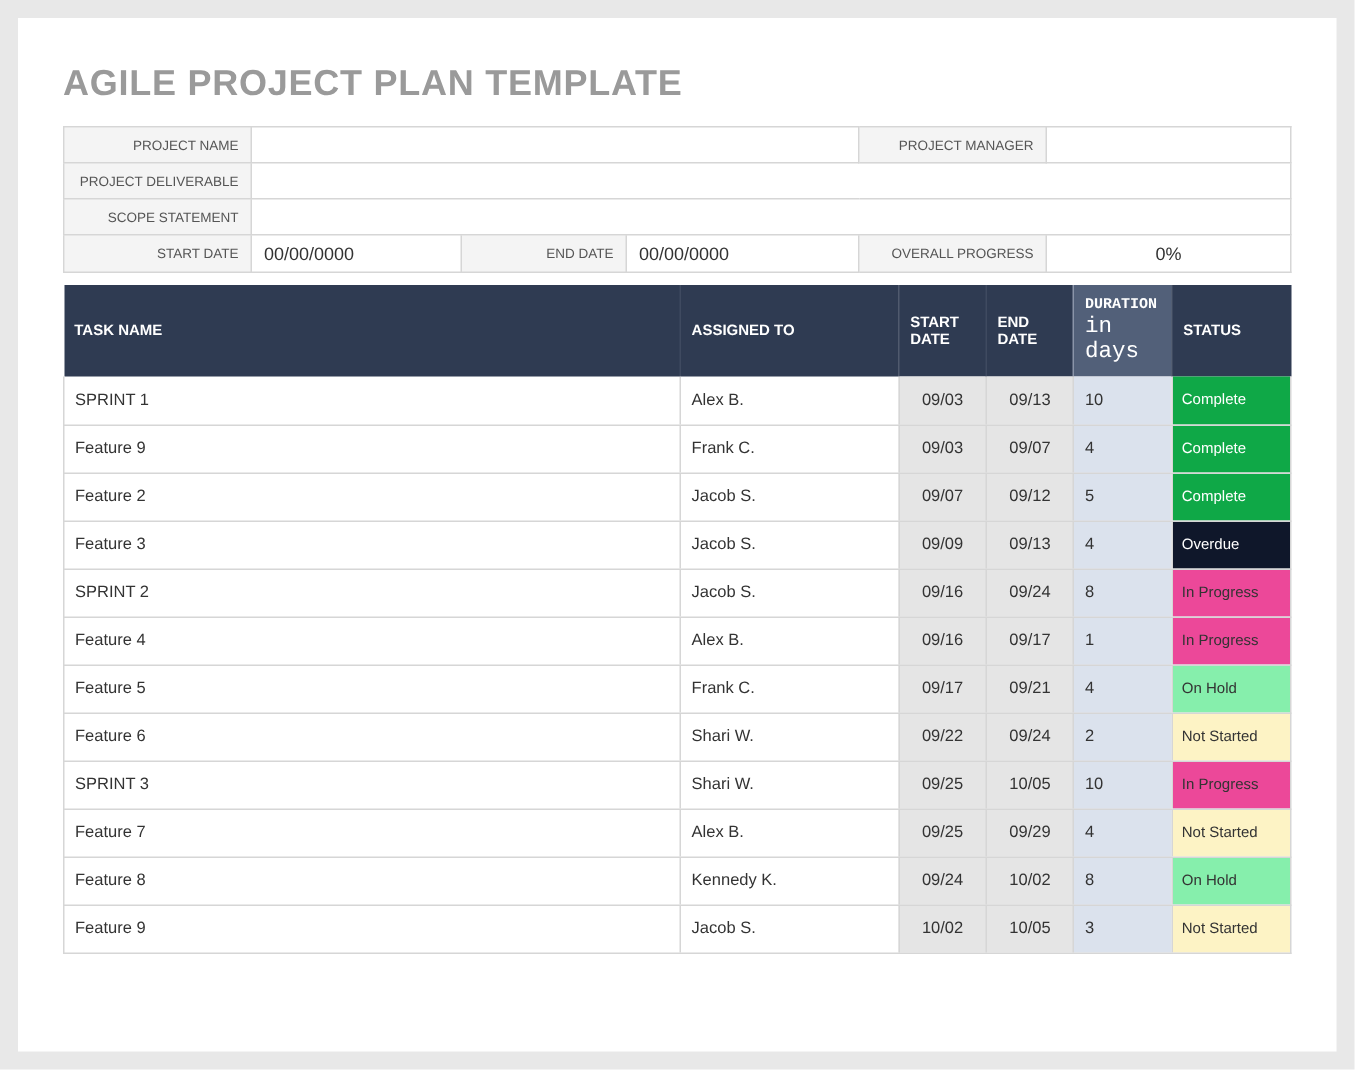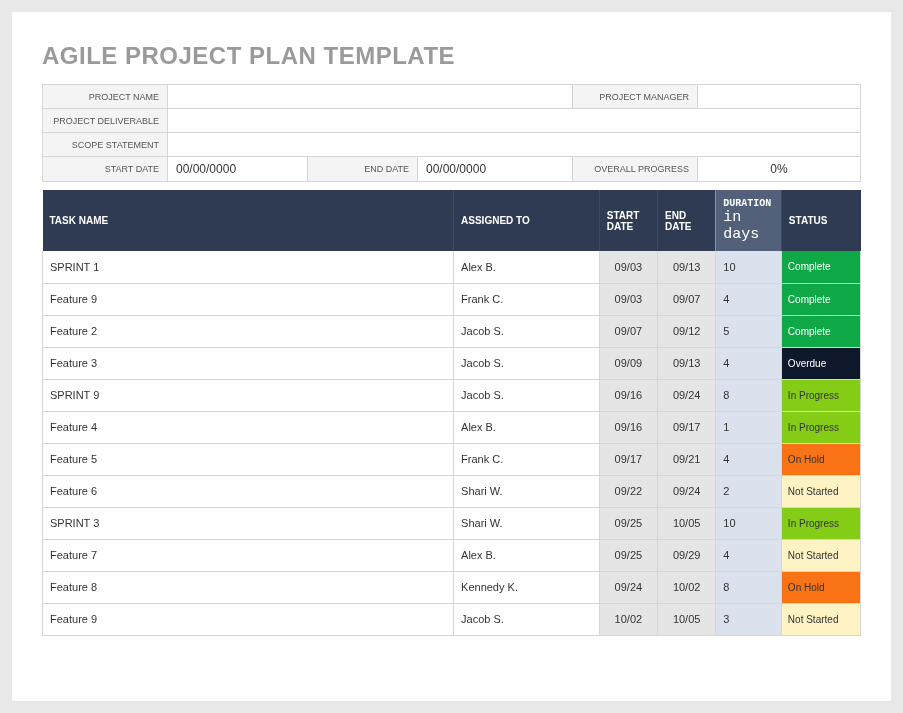--- a/index.html
+++ b/index.html
@@ -80,22 +80,22 @@
     .status {
       display: flex;
       align-items: center;
       height: 100%;
       width: 100%;
       padding-left: 6px;
       font-size: 10px;
     }
     .status.complete { background: #0fa847; color: #fff; }
     .status.overdue { background: #0f172a; color: #fff; }
-    .status.inprogress { background: #84cc16; color: #333; text-align: right; }
-    .status.onhold { background: #f97316; color: #333; }
+    .status.inprogress { background: #ec4899; color: #333; text-align: right; }
+    .status.onhold { background: #86efac; color: #333; }
     .status.notstarted { background: #fdf3c5; color: #333; text-align: center; }
   </style>
 </head>
 <body>
 
 <div class="page">
   <div class="title">AGILE PROJECT PLAN TEMPLATE</div>
 
   <table class="meta-table">
     <tbody>
@@ -170,21 +170,21 @@
           <td>Feature 3</td>
           <td>Jacob S.</td>
           <td class="date">09/09</td>
           <td class="date">09/13</td>
           <td class="dur">4</td>
           <td class="status-cell">
             <div class="status overdue">Overdue</div>
           </td>
         </tr>
         <tr>
-          <td>SPRINT 9</td>
+          <td>SPRINT 2</td>
           <td>Jacob S.</td>
           <td class="date">09/16</td>
           <td class="date">09/24</td>
           <td class="dur">8</td>
           <td class="status-cell">
             <div class="status inprogress">In Progress</div>
           </td>
         </tr>
         <tr>
           <td>Feature 4</td>

